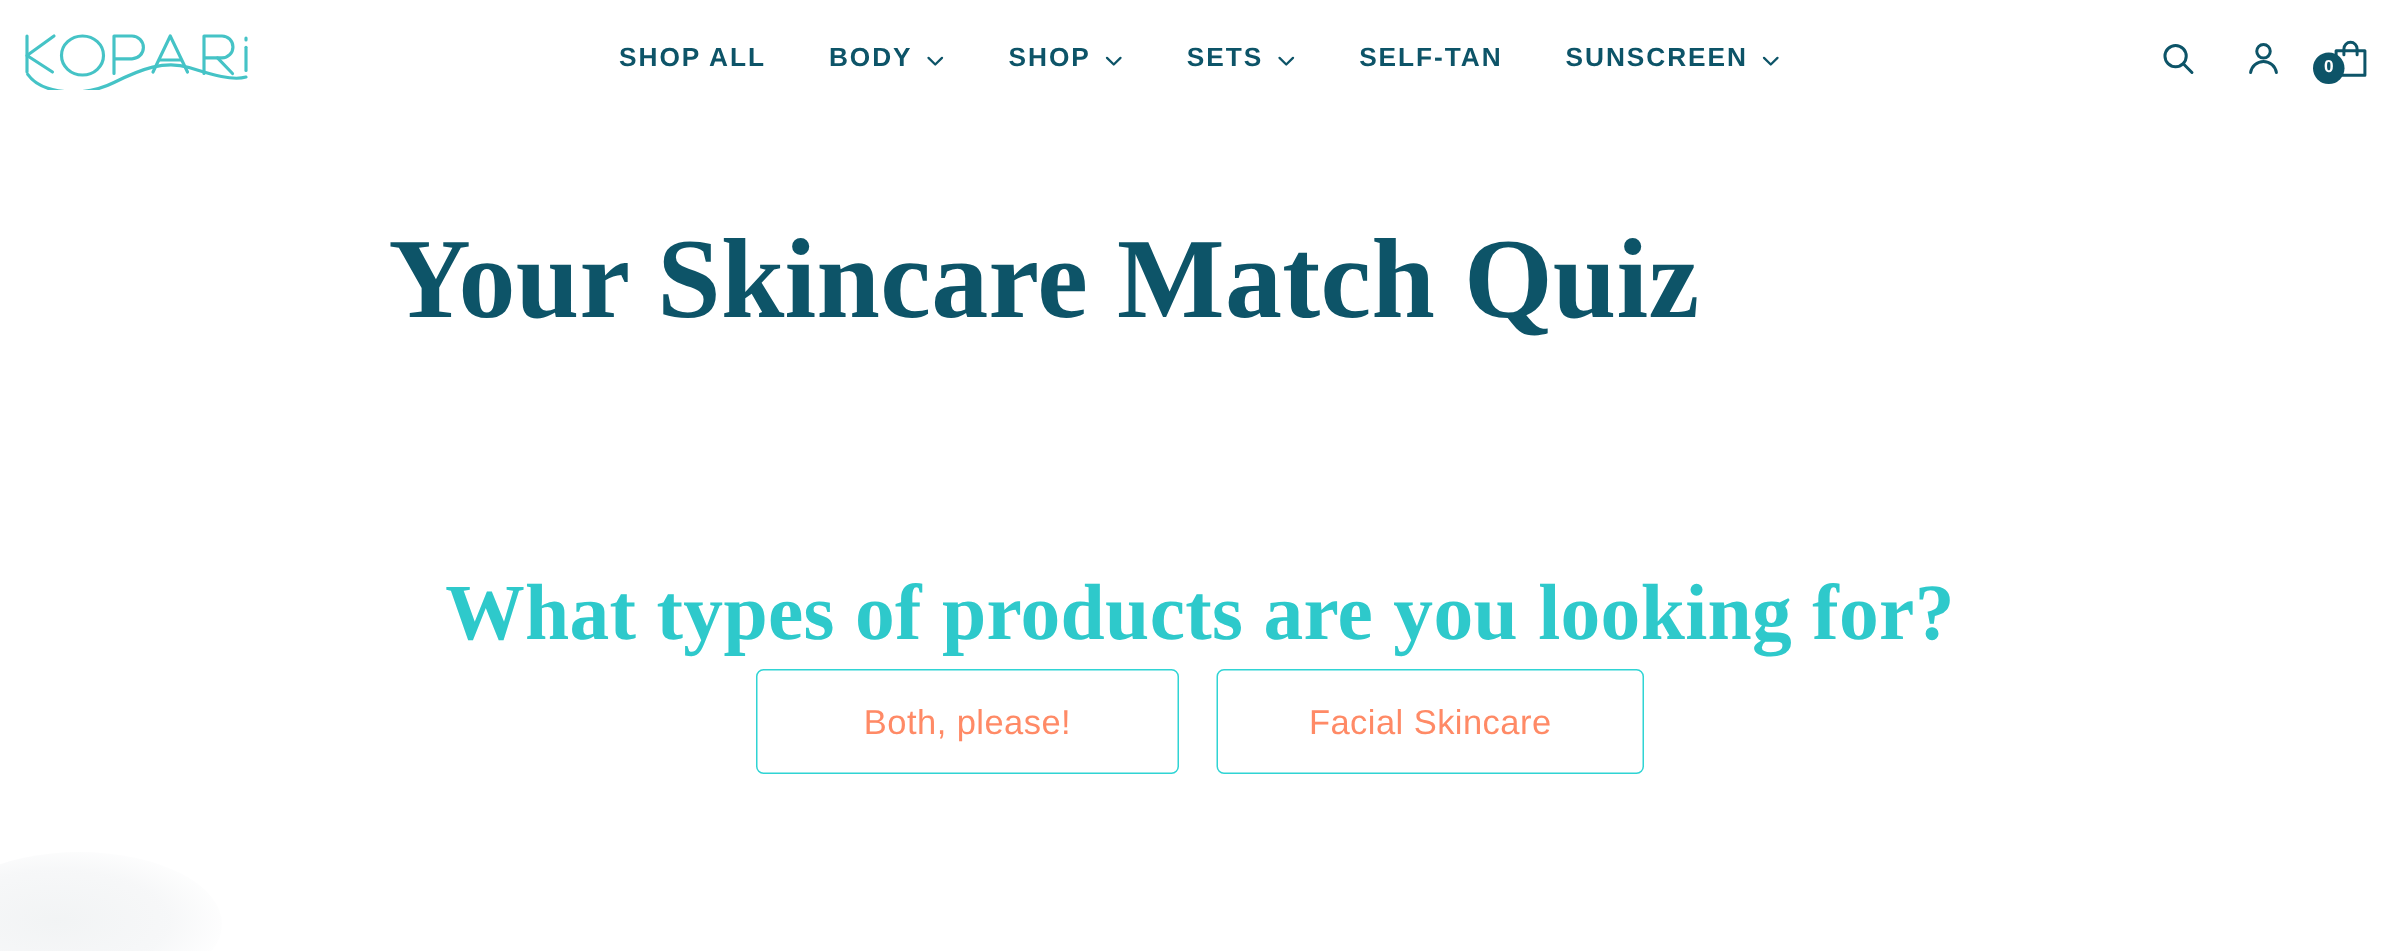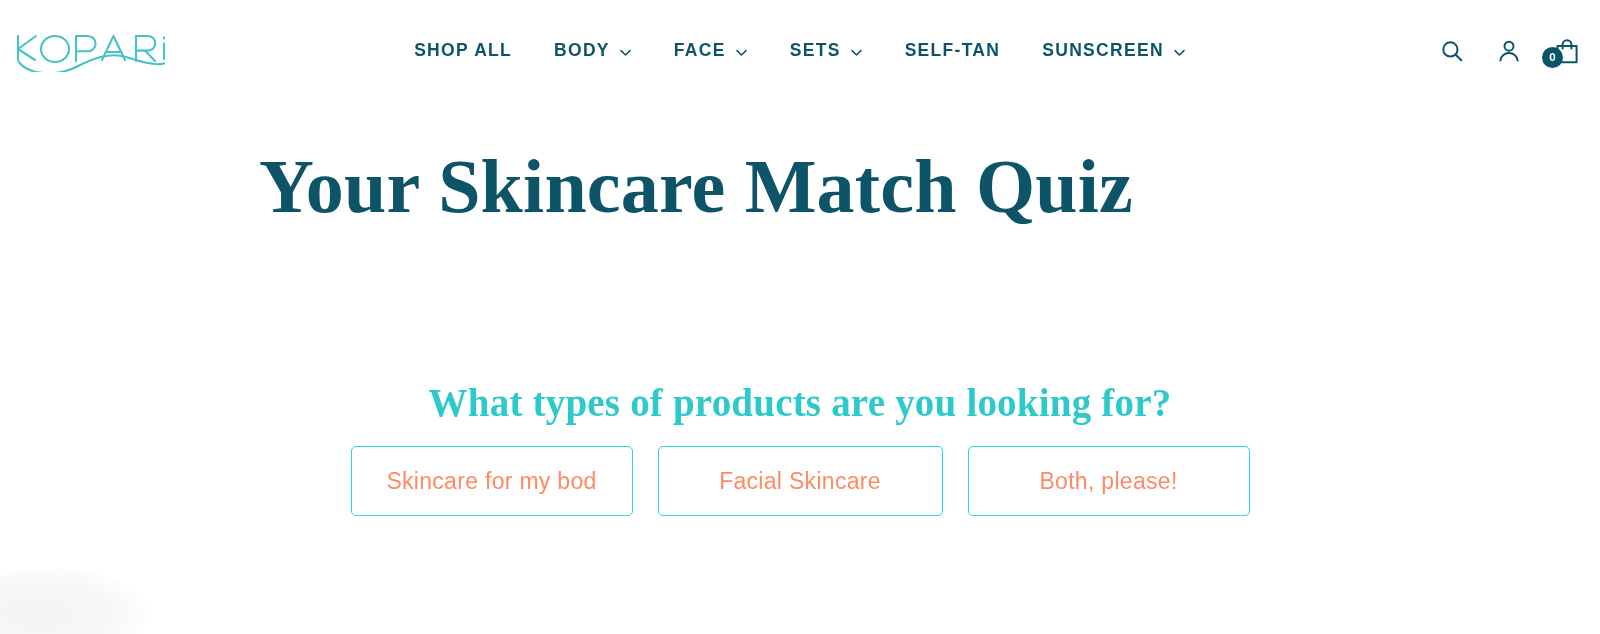--- a/index.html
+++ b/index.html
@@ -7,21 +7,21 @@
   body{
     width:1600px;height:634px;
     background:#ffffff;
     font-family:"Liberation Sans", sans-serif;
     overflow:hidden;
     position:relative;
   }
 
   
   .site-header{
-    position:absolute;top:12px;left:0;
+    position:absolute;top:0;left:0;
     width:1600px;height:78px;
     background:#ffffff;
     display:flex;align-items:center;
   }
 
   .logo-wrap{
     position:absolute;left:14px;top:18px;
     width:160px;height:42px;
     display:block;
   }
@@ -111,21 +111,21 @@
     color:#0D5468;
     letter-spacing:0.2px;
   }
 
   .quiz-question{
     margin:0;
     position:absolute;
     top:305px;left:0;width:1600px;
     font-family:"Liberation Serif", "DejaVu Serif", serif;
     font-weight:700;
-    font-size:39px;
+    font-size:53px;
     line-height:1;
     color:#2EC9CB;
     letter-spacing:0.2px;
   }
 
   .answers{
     position:absolute;
     top:368px;left:300px;
     width:1000px;
     display:flex;flex-wrap:wrap;
@@ -205,21 +205,21 @@
       <li class="nav-item">
         <span class="nav-label">BODY</span>
         <span class="chev">
           <svg width="13" height="13" viewBox="0 0 13 13" fill="none">
               <path d="M2 4.6 L6.5 9 L11 4.6" stroke="#0D5468" stroke-width="1.5" stroke-linecap="round" stroke-linejoin="round"></path>
             </svg>
         </span>
       </li>
 
       <li class="nav-item">
-        <span class="nav-label">FACE</span>
+        <span class="nav-label">SHOP</span>
         <span class="chev">
           <svg width="13" height="13" viewBox="0 0 13 13" fill="none">
               <path d="M2 4.6 L6.5 9 L11 4.6" stroke="#0D5468" stroke-width="1.5" stroke-linecap="round" stroke-linejoin="round"></path>
             </svg>
         </span>
       </li>
 
       <li class="nav-item">
         <span class="nav-label">SETS</span>
         <span class="chev">
@@ -278,20 +278,19 @@
   </div>
 </header>
 
 <main class="quiz">
 
   <h1 class="quiz-title">Your Skincare Match Quiz</h1>
 
   <h2 class="quiz-question">What types of products are you looking for?</h2>
 
   <div class="answers">
-    <button class="answer-btn">Skincare for my bod</button>
+    <button class="answer-btn">Both, please!</button>
     <button class="answer-btn wide">Facial Skincare</button>
-    <button class="answer-btn">Both, please!</button>
   </div>
 
 </main>
 
 <div class="chat-widget"></div>
 
 </body></html>

